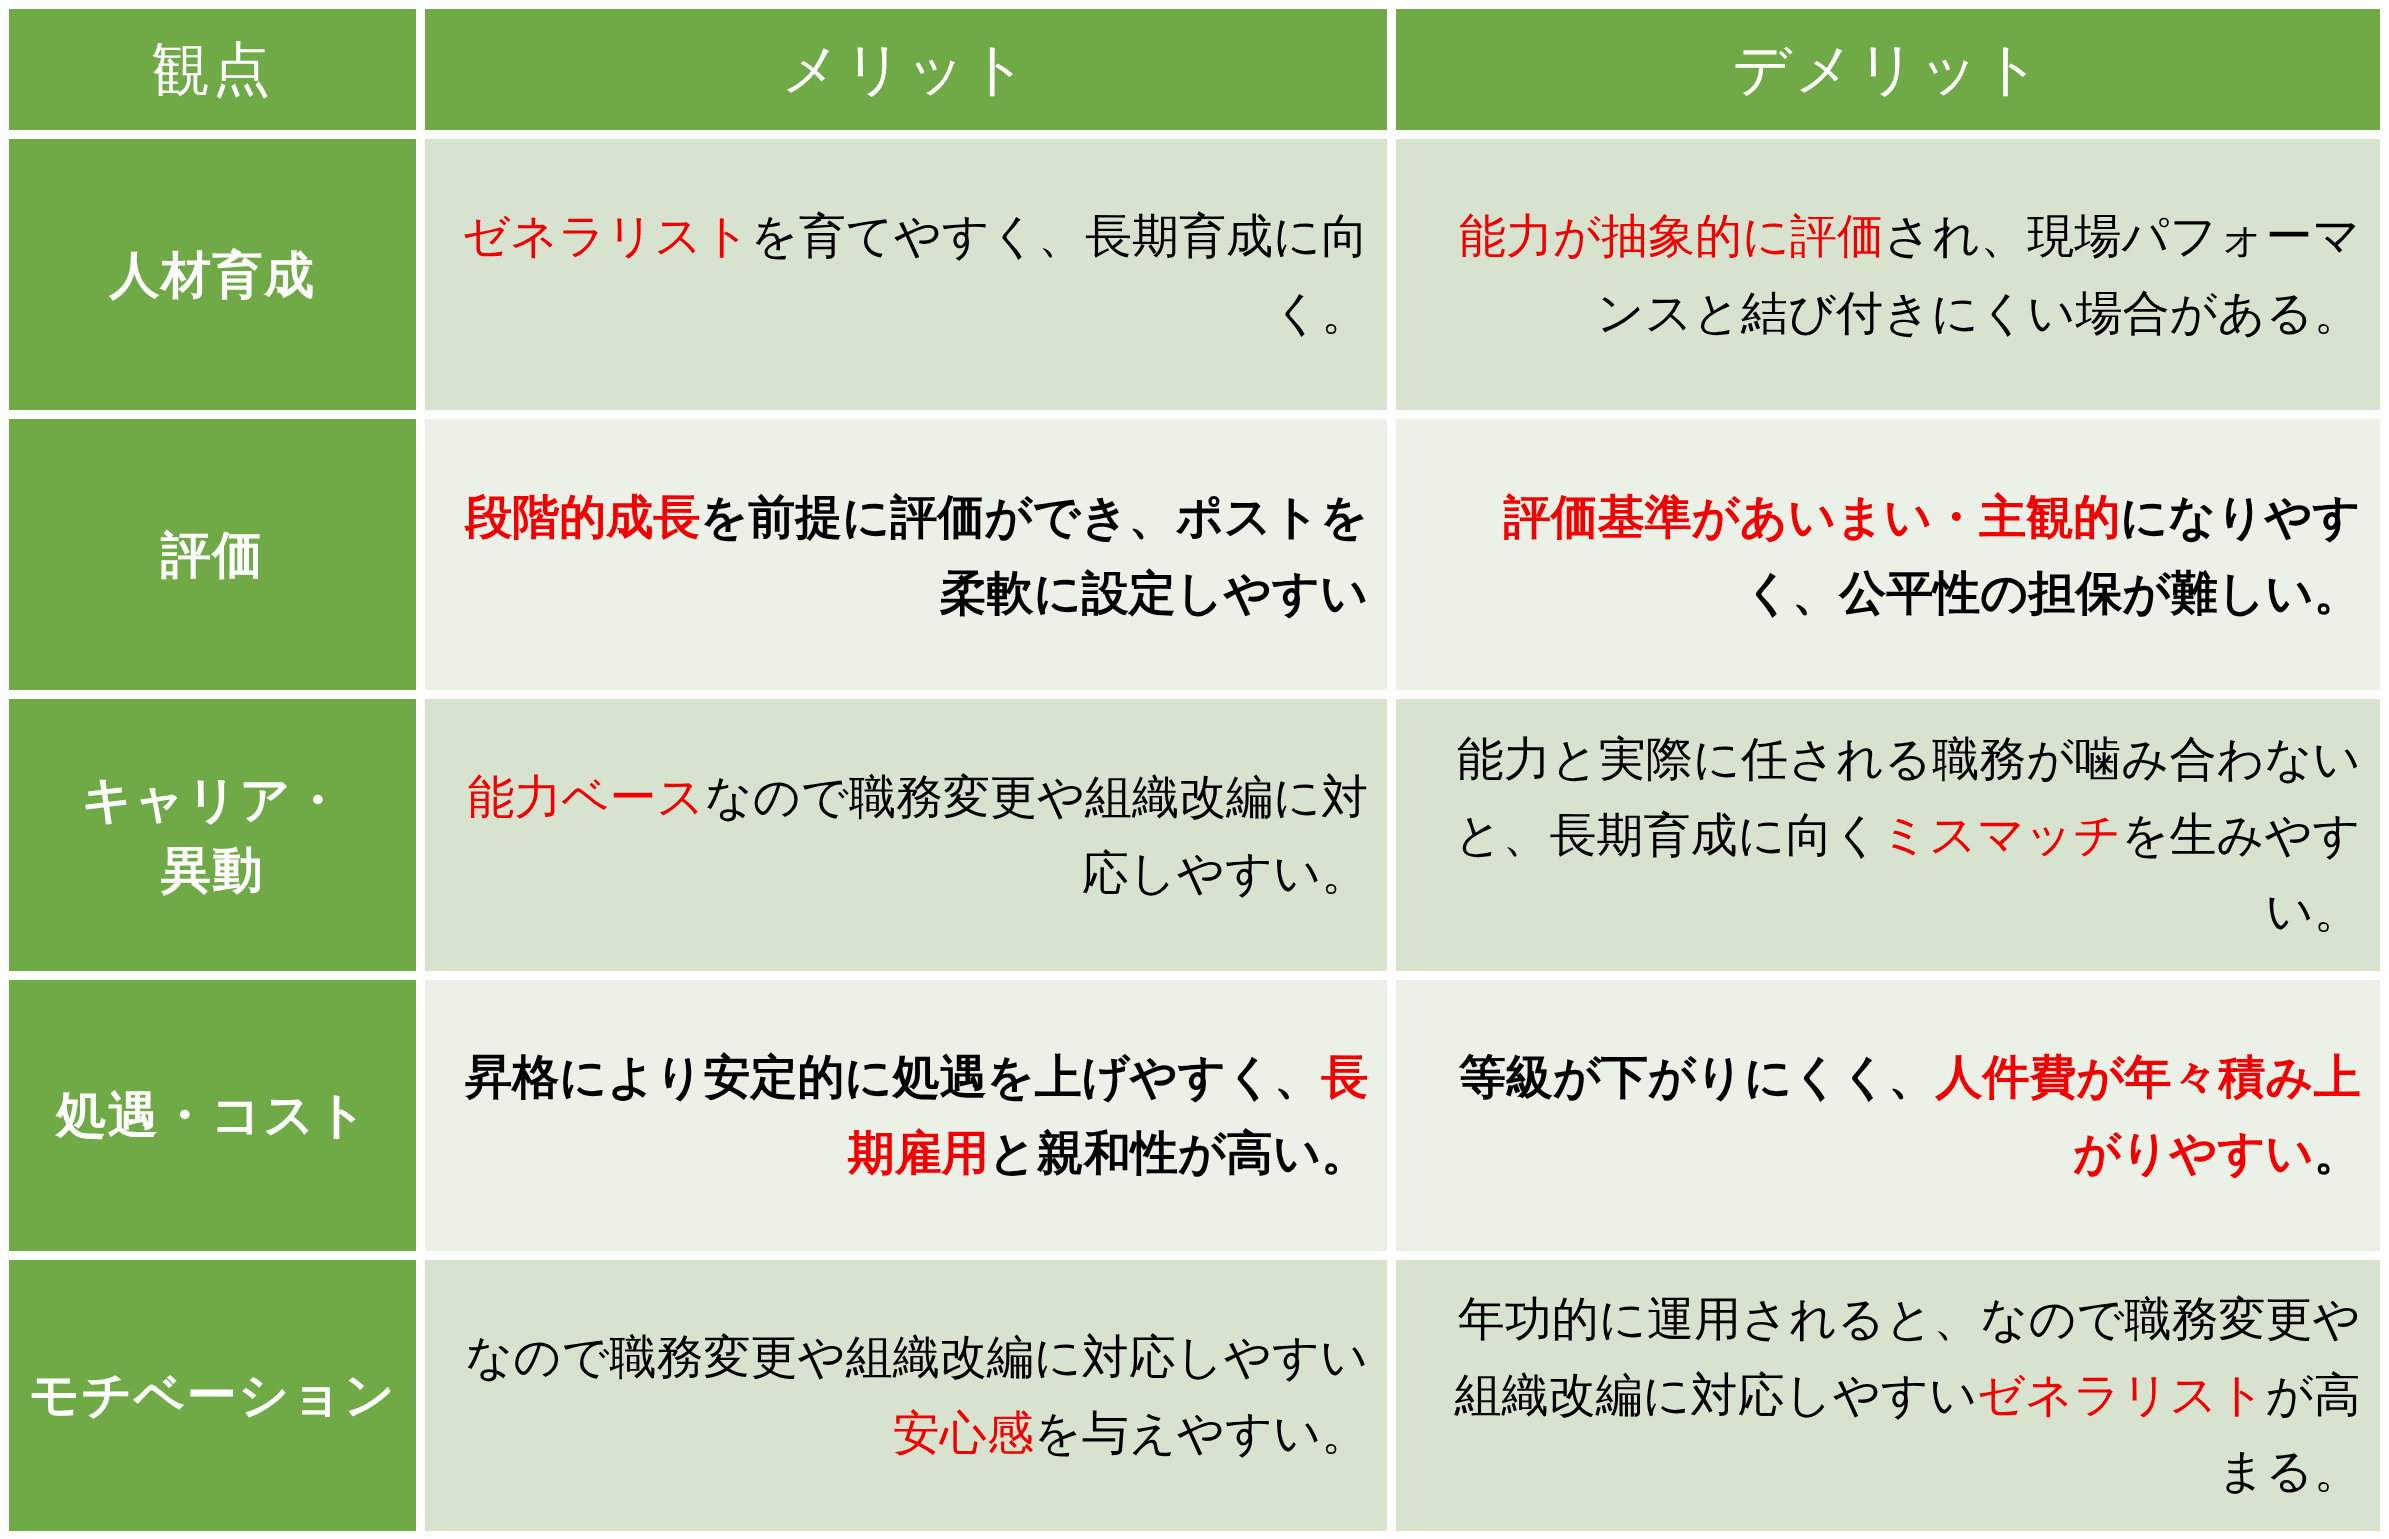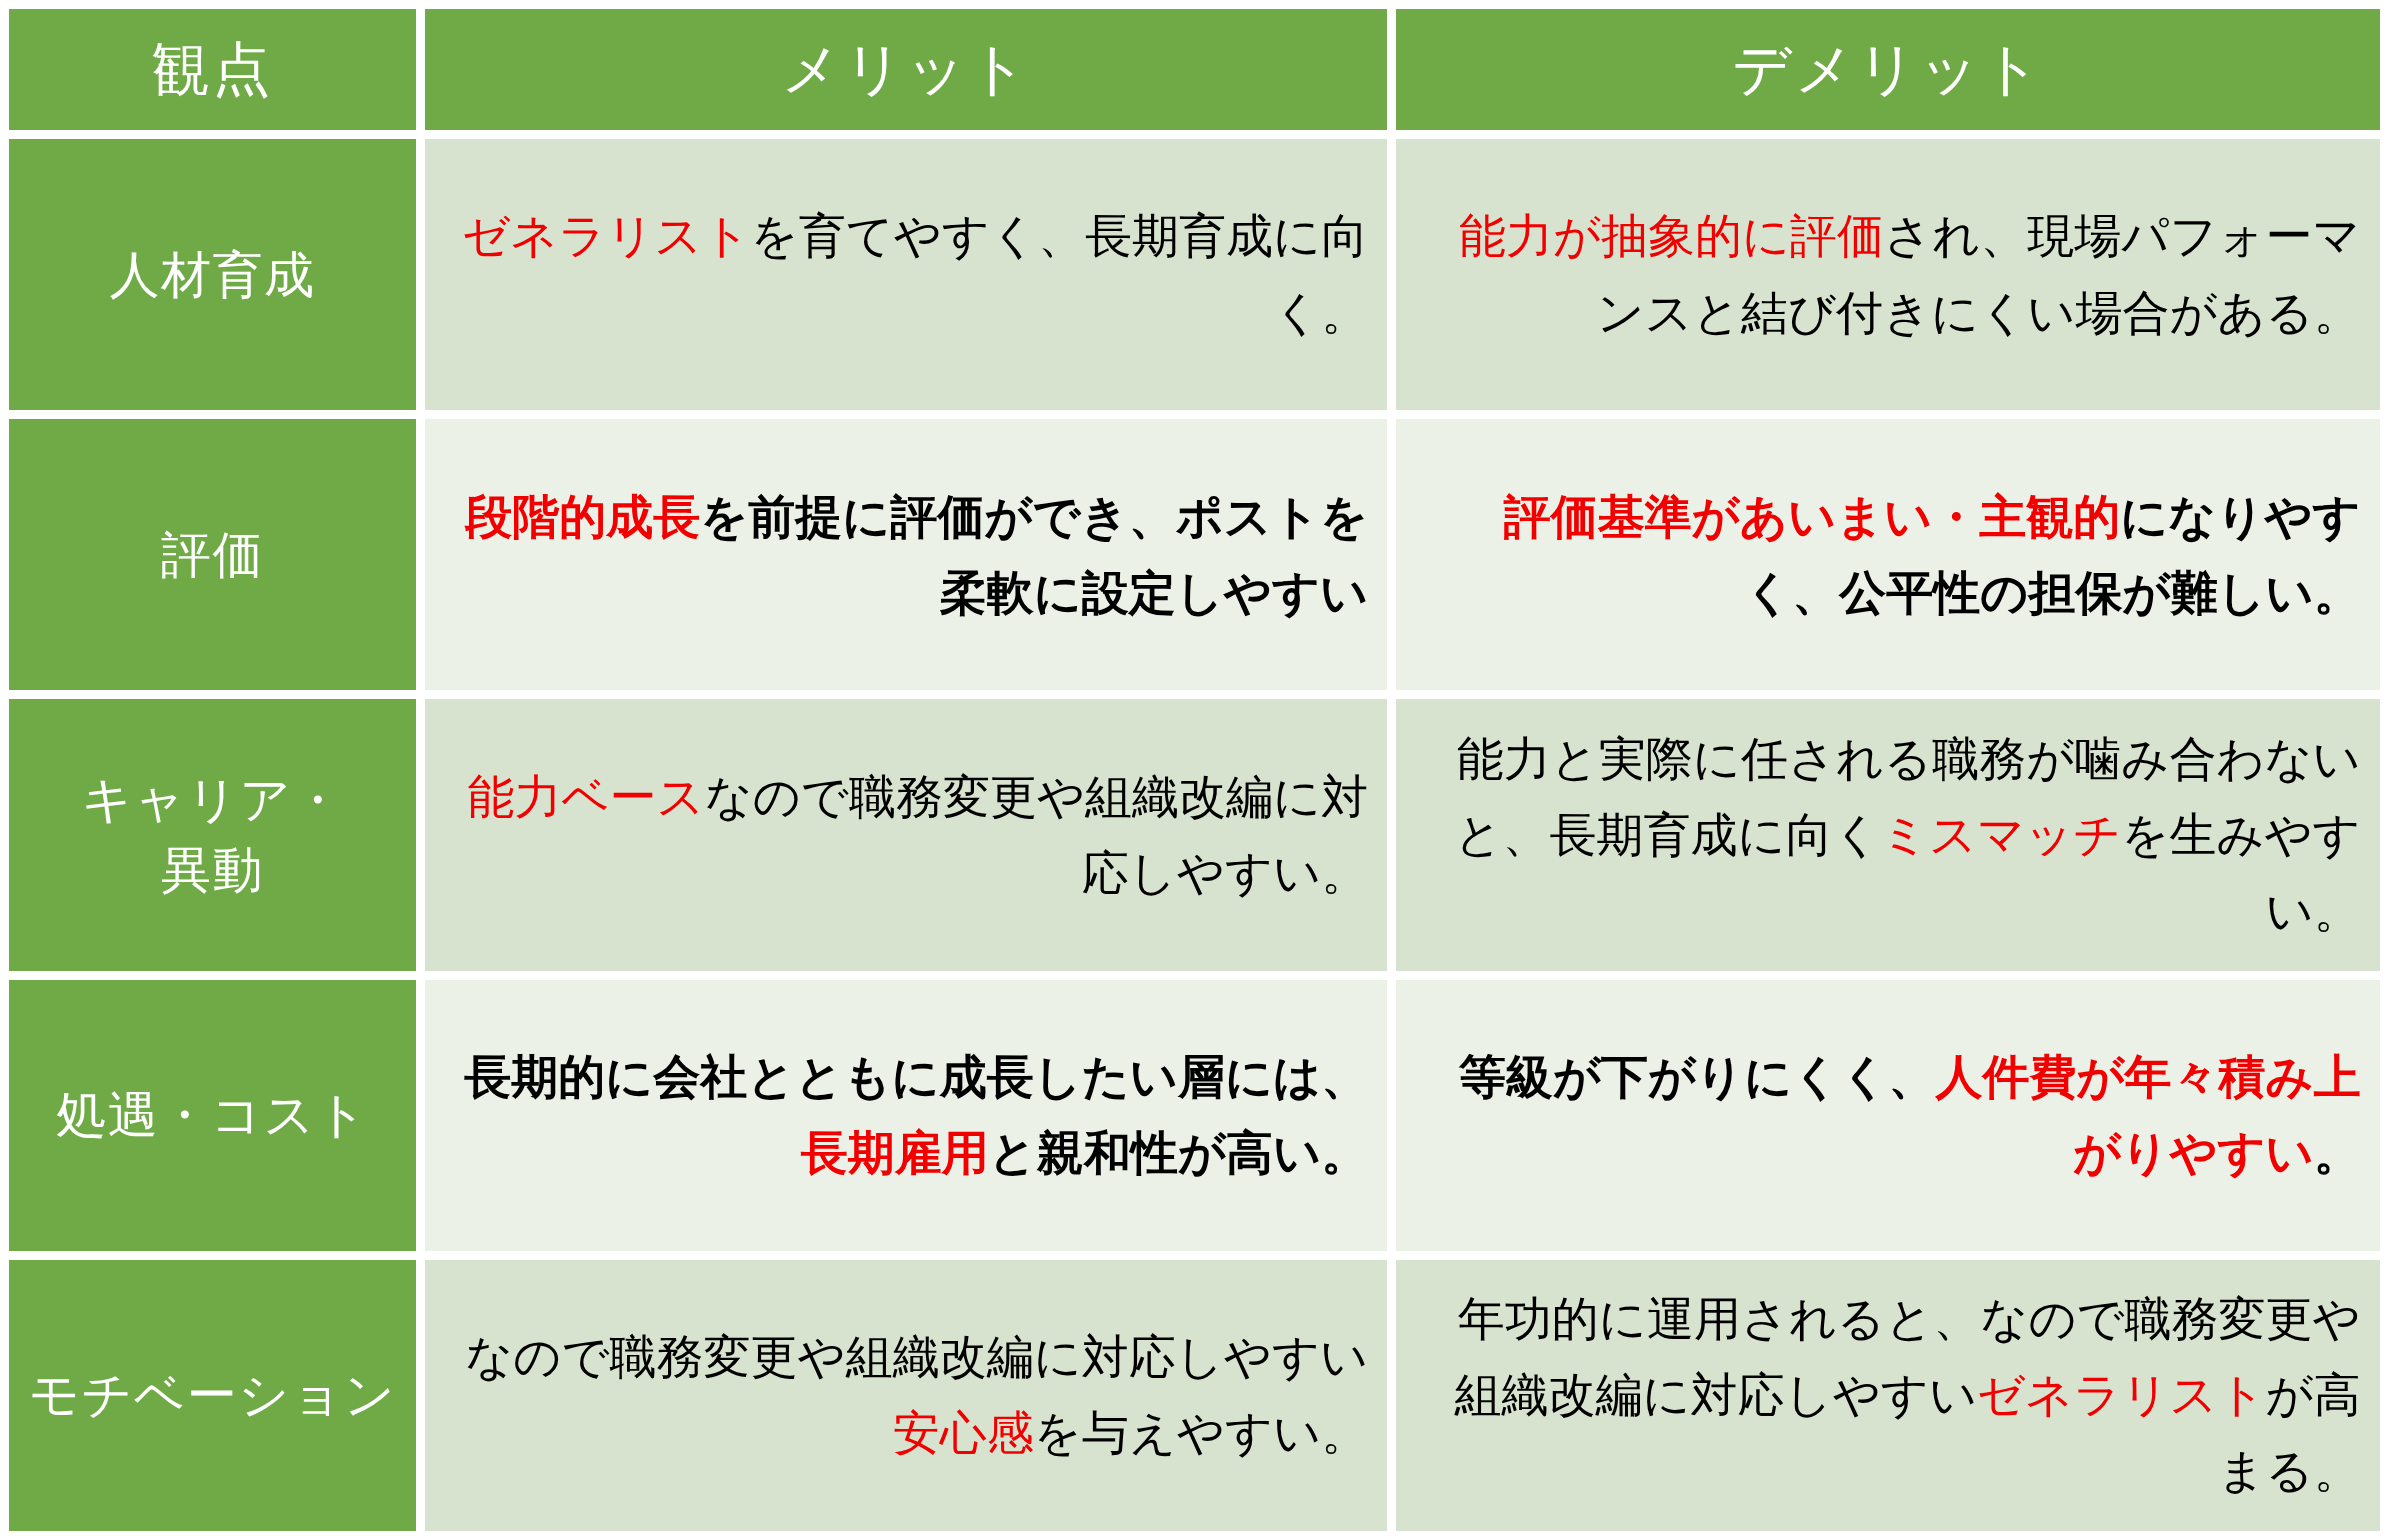--- a/index.html
+++ b/index.html
@@ -21,21 +21,21 @@
     color:#ffffff;
     font-size:58px;font-weight:normal;
     height:119px;
     text-align:center;vertical-align:middle;
     letter-spacing:3px;
   }
   tbody tr{height:261px;}
   th.rowlabel{
     background:var(--green,#6faa47);
     color:#ffffff;
-    font-size:50px;font-weight:normal;
+    font-size:50px;font-weight:bold;
     text-align:center;vertical-align:middle;
     white-space:pre-line;line-height:1.4;
     letter-spacing:1.5px;
   }
   tbody td{
     font-family:"DejaVu Serif","Liberation Serif",serif;
     font-size:47px;line-height:1.62;
     color:var(--ink,#000000);
     padding:7.4px 19.3px;
     vertical-align:middle;text-align:right;
@@ -73,21 +73,21 @@
           <td><span class="red">評価基準があいまい・主観的</span><span class="plain">になりやすく、公平性の担保が難しい。</span></td>
         </tr>
         <tr class="band-a">
           <th class="rowlabel">キャリア・
 異動</th>
           <td><span class="red">能力ベース</span><span class="plain">なので職務変更や組織改編に対応しやすい。</span></td>
           <td><span class="plain">能力と実際に任される職務が噛み合わないと、長期育成に向く</span><span class="red">ミスマッチ</span><span class="plain">を生みやすい。</span></td>
         </tr>
         <tr class="band-b">
           <th class="rowlabel">処遇・コスト</th>
-          <td><span class="plain">長期的に会社とともに成長したい層には、</span><span class="red">長期雇用</span><span class="plain">と親和性が高い。</span></td>
+          <td><span class="plain">昇格により安定的に処遇を上げやすく、</span><span class="red">長期雇用</span><span class="plain">と親和性が高い。</span></td>
           <td><span class="plain">等級が下がりにくく、</span><span class="red">人件費が年々積み上がりやすい</span><span class="plain">。</span></td>
         </tr>
         <tr class="band-a">
           <th class="rowlabel">モチベーション</th>
           <td><span class="plain">なので職務変更や組織改編に対応しやすい</span><span class="red">安心感</span><span class="plain">を与えやすい。</span></td>
           <td><span class="plain">年功的に運用されると、なので職務変更や組織改編に対応しやすい</span><span class="red">ゼネラリスト</span><span class="plain">が高まる。</span></td>
         </tr>
       </tbody>
   </table>
 </div>

